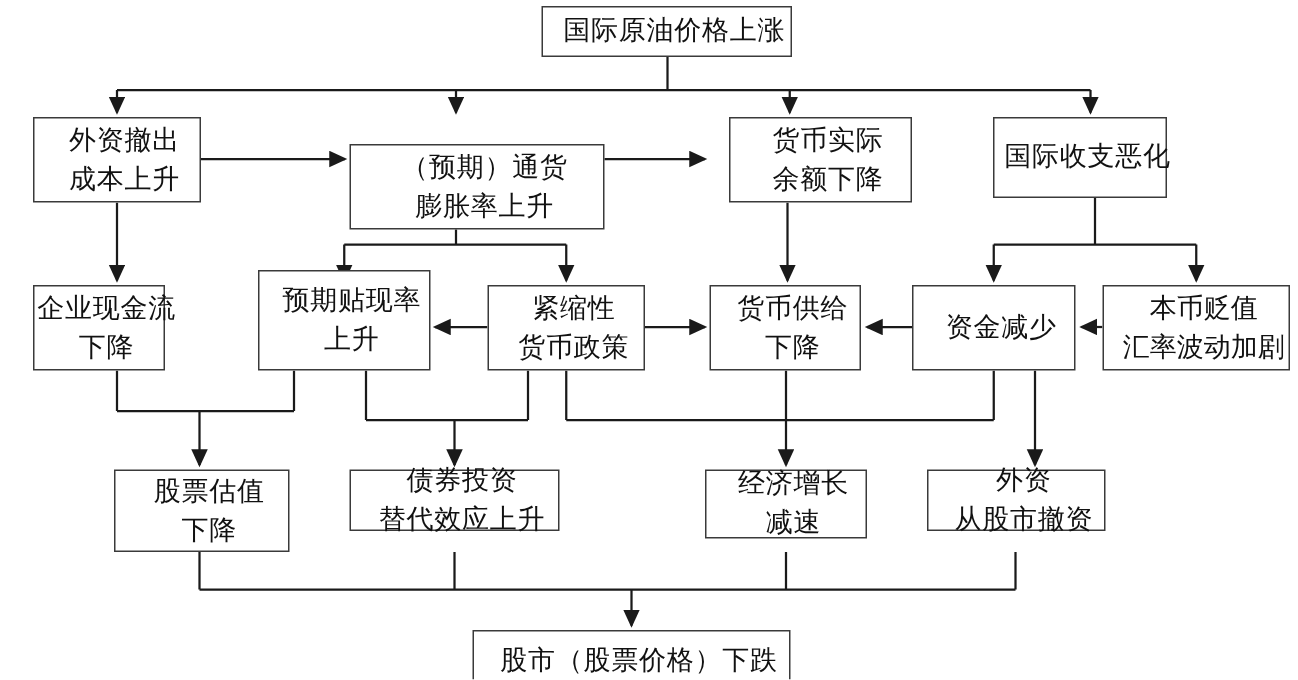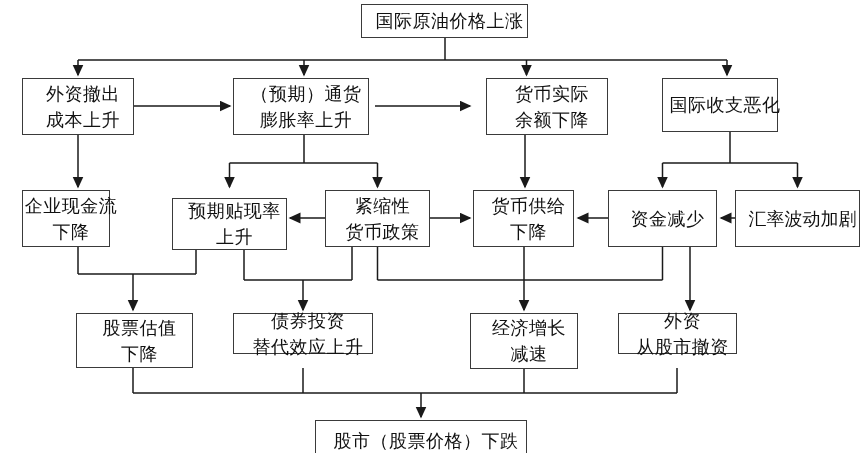--- a/index.html
+++ b/index.html
@@ -93,73 +93,74 @@
 
   <div class="node" style="left:361px;top:4px;width:167px;height:34px">
     <span class="ln">国际原油价格上涨</span>
   </div>
 
   <div class="node" style="left:22px;top:78px;width:112px;height:57px">
     <span class="ln">外资撤出</span>
     <span class="ln">成本上升</span>
   </div>
 
-  <div class="node" style="left:233px;top:78px;width:136px;height:57px">
+  <div class="node" style="left:233px;top:96px;width:170px;height:57px">
     <span class="ln">（预期）通货</span>
     <span class="ln">膨胀率上升</span>
   </div>
 
   <div class="node" style="left:486px;top:78px;width:122px;height:57px">
     <span class="ln">货币实际</span>
     <span class="ln">余额下降</span>
   </div>
 
   <div class="node" style="left:662px;top:78px;width:116px;height:54px">
     <span class="ln">国际收支恶化</span>
   </div>
 
   <div class="node" style="left:22px;top:190px;width:88px;height:57px">
     <span class="ln">企业现金流</span>
     <span class="ln">下降</span>
   </div>
 
-  <div class="node" style="left:172px;top:198px;width:115px;height:52px">
+  <div class="node" style="left:172px;top:180px;width:115px;height:67px">
     <span class="ln">预期贴现率</span>
     <span class="ln">上升</span>
   </div>
 
   <div class="node" style="left:325px;top:190px;width:105px;height:57px">
     <span class="ln">紧缩性</span>
     <span class="ln">货币政策</span>
   </div>
 
   <div class="node" style="left:473px;top:190px;width:101px;height:57px">
     <span class="ln">货币供给</span>
     <span class="ln">下降</span>
   </div>
 
   <div class="node" style="left:608px;top:190px;width:109px;height:57px">
     <span class="ln">资金减少</span>
   </div>
 
   <div class="node" style="left:735px;top:190px;width:125px;height:57px;letter-spacing:0">
+    <span class="ln">本币贬值</span>
     <span class="ln">汇率波动加剧</span>
   </div>
 
   <div class="node" style="left:76px;top:313px;width:117px;height:55px">
     <span class="ln">股票估值</span>
     <span class="ln">下降</span>
   </div>
 
   <div class="node" style="left:233px;top:313px;width:140px;height:41px">
     <span class="ln">债券投资</span>
     <span class="ln">替代效应上升</span>
   </div>
 
-  <div class="node" style="left:470px;top:313px;width:108px;height:56px">
+  <div class="node" style="left:470px;top:313px;width:108px;height:46px">
     <span class="ln">经济增长</span>
     <span class="ln">减速</span>
   </div>
 
   <div class="node" style="left:618px;top:313px;width:119px;height:41px">
     <span class="ln">外资</span>
     <span class="ln">从股市撤资</span>
   </div>
 
   <div class="node" style="left:315px;top:420px;width:212px;height:42px">

